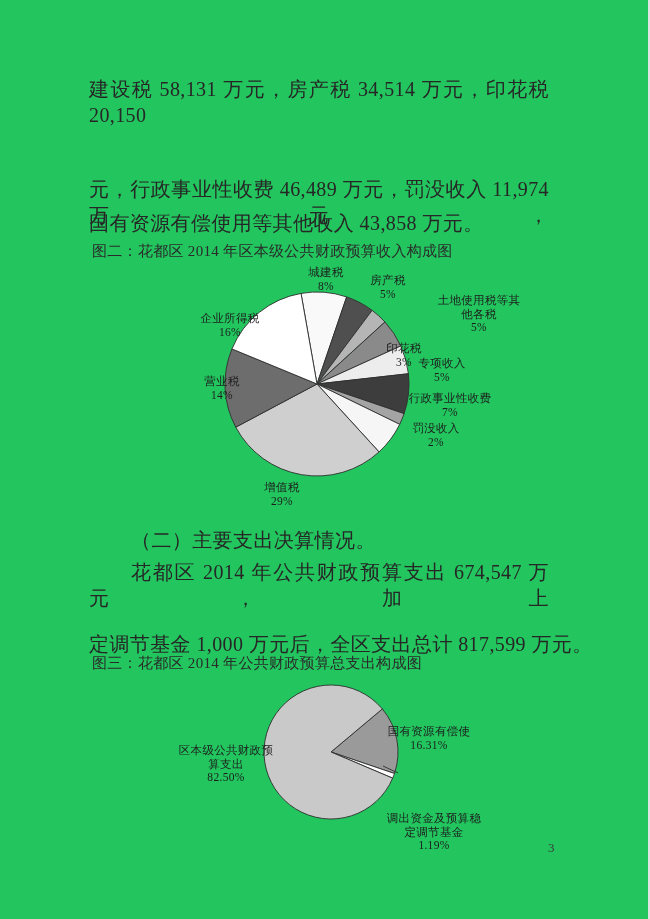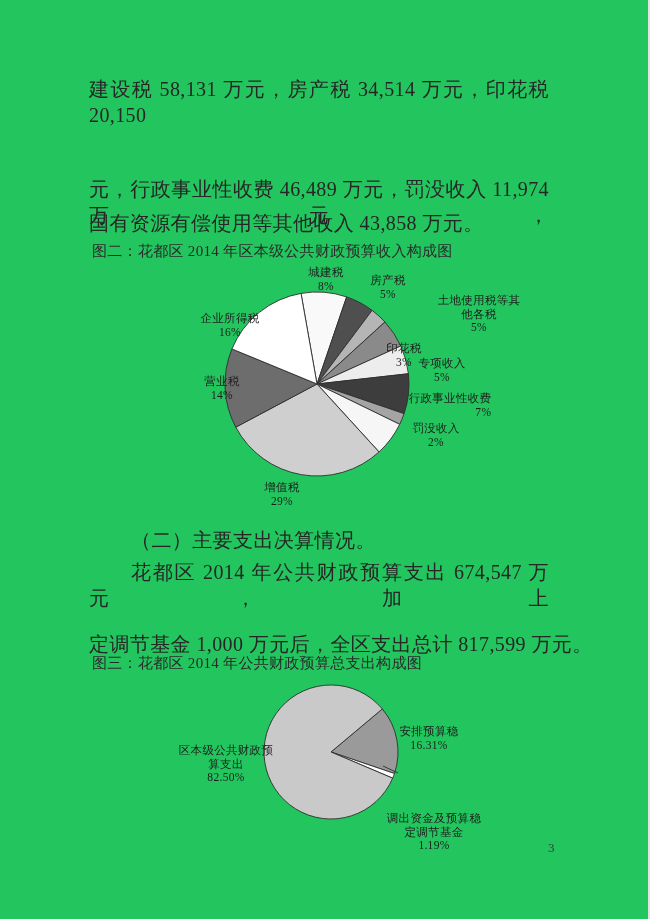--- a/index.html
+++ b/index.html
@@ -77,21 +77,21 @@
       </div>
       <div class="pie-label" style="left: 391px; top: 32px;">
         <div>土地使用税等其</div>
         <div>他各税</div>
         <div>5%</div>
       </div>
       <div class="pie-label" style="left: 354px; top: 95px;">
         <div>专项收入</div>
         <div>5%</div>
       </div>
-      <div class="pie-label" style="left: 362px; top: 130px; text-align: right;">
+      <div class="pie-label" style="left: 362px; top: 130px;">
         <div>行政事业性收费</div>
         <div>7%</div>
       </div>
       <div class="pie-label" style="left: 348px; top: 160px;">
         <div>罚没收入</div>
         <div>2%</div>
       </div>
       <div class="pie-label" style="left: 194px; top: 219px;">
         <div>增值税</div>
         <div>29%</div>
@@ -113,21 +113,21 @@
   <div class="caption" style="top:654px">图三：花都区 2014 年公共财政预算总支出构成图</div>
 
   <div class="chart" style="left:140px;top:682px;width:400px;height:150px">
       <svg width="400" height="150">
         <path d="M 191 70 L 242.32 26.93 A 67 67 0 0 1 254.46 91.50 Z" fill="#9a9a9a" stroke="#2f2f2f" stroke-width="0.9"></path>
         <path d="M 191 70 L 254.46 91.50 A 67 67 0 0 1 252.67 96.18 Z" fill="#ffffff" stroke="#2f2f2f" stroke-width="0.9"></path>
         <path d="M 191 70 L 252.67 96.18 A 67 67 0 1 1 242.32 26.93 Z" fill="#c9c9c9" stroke="#2f2f2f" stroke-width="0.9"></path>
         <line x1="243" y1="84" x2="258" y2="91" stroke="#2f2f2f" stroke-width="0.9"></line>
       </svg>
       <div class="pie-label" style="left: 289px; top: 43px;">
-        <div>安排预算稳</div>
+        <div>国有资源有偿使</div>
         <div>16.31%</div>
       </div>
       <div class="pie-label" style="left: 294px; top: 82px; margin-top: 48px;">
         <div>调出资金及预算稳</div>
         <div>定调节基金</div>
         <div>1.19%</div>
       </div>
       <div class="pie-label" style="left: 86px; top: 62px;">
         <div>区本级公共财政预</div>
         <div>算支出</div>

